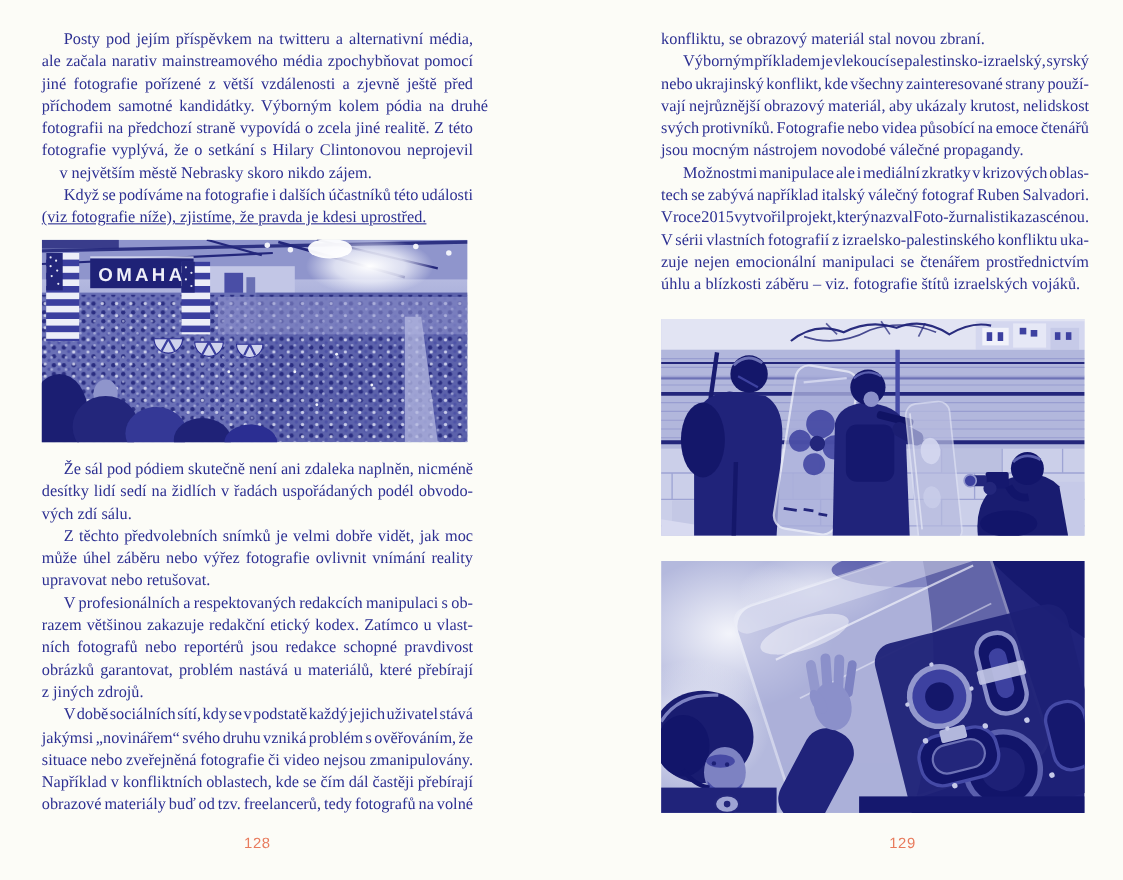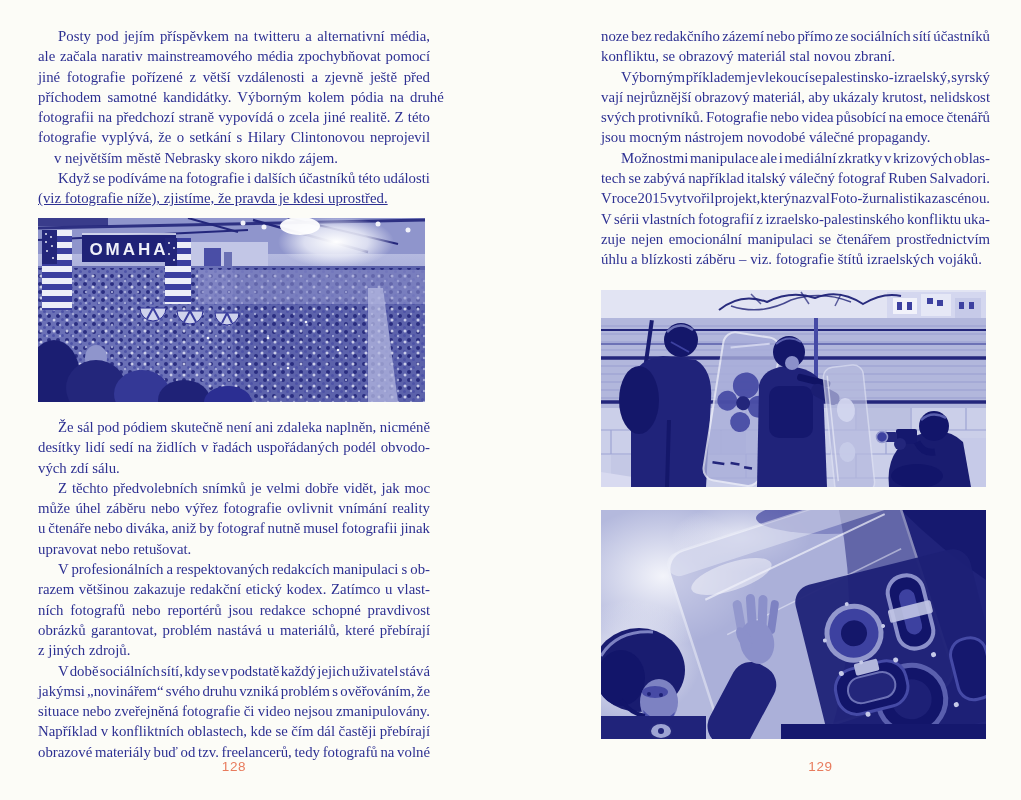--- a/index.html
+++ b/index.html
@@ -156,43 +156,42 @@
         </g>
       </svg>
     </figure>
 
     <div class="tb" id="lb">
         <div class="line ind"><span style="word-spacing: -0.119792px;">Že sál pod pódiem skutečně není ani zdaleka naplněn, nicméně</span></div>
         <div class="line"><span style="word-spacing: 0.774306px;">desítky lidí sedí na židlích v řadách uspořádaných podél obvodo-</span></div>
         <div class="line pl"><span style="word-spacing: 0px; text-align: center;">vých zdí sálu.</span></div>
         <div class="line ind"><span style="word-spacing: 1.15451px;">Z těchto předvolebních snímků je velmi dobře vidět, jak moc</span></div>
         <div class="line"><span style="word-spacing: 1.64648px;">může úhel záběru nebo výřez fotografie ovlivnit vnímání reality</span></div>
-        <div class="line"><span style="word-spacing: -0.779687px;">u čtenáře nebo diváka, aniž by fotograf nutně musel fotografii jinak</span></div>
         <div class="line pl"><span style="word-spacing: 0px;">upravovat nebo retušovat.</span></div>
         <div class="line ind"><span style="word-spacing: -0.645089px;">V profesionálních a respektovaných redakcích manipulaci s ob-</span></div>
         <div class="line"><span style="word-spacing: 0.980469px;">razem většinou zakazuje redakční etický kodex. Zatímco u vlast-</span></div>
         <div class="line"><span style="word-spacing: 2.99554px;">ních fotografů nebo reportérů jsou redakce schopné pravdivost</span></div>
         <div class="line"><span style="word-spacing: 1.70759px;">obrázků garantovat, problém nastává u materiálů, které přebírají</span></div>
         <div class="line pl"><span style="word-spacing: 0px;">z jiných zdrojů.</span></div>
         <div class="line ind"><span style="word-spacing: -2.39347px;">V době sociálních sítí, kdy se v podstatě každý jejich uživatel stává</span></div>
         <div class="line"><span style="word-spacing: -1.49219px;">jakýmsi „novinářem“ svého druhu vzniká problém s ověřováním, že</span></div>
         <div class="line"><span style="word-spacing: -0.328125px;">situace nebo zveřejněná fotografie či video nejsou zmanipulovány.</span></div>
         <div class="line"><span style="word-spacing: -0.182292px;">Například v konfliktních oblastech, kde se čím dál častěji přebírají</span></div>
         <div class="line pl"><span style="word-spacing: -0.996528px;">obrazové materiály buď od tzv. freelancerů, tedy fotografů na volné</span></div>
       </div>
 
     <div class="pagenum" id="pn-l">128</div>
   </section>
 
   <section>
 
     <div class="tb" id="rt">
-        <div class="line"><span style="word-spacing: -1.38021px;">noze bez redakčního zázemí nebo přímo ze sociálních sítí účastníků</span></div>
         <div class="line pl"><span style="word-spacing: 0px;">konfliktu, se obrazový materiál stal novou zbraní.</span></div>
         <div class="line ind"><span style="word-spacing: -3.08594px;">Výborným příkladem je vlekoucí se palestinsko-izraelský, syrský</span></div>
+        <div class="line"><span style="word-spacing: -1.48661px;">nebo ukrajinský konflikt, kde všechny zainteresované strany použí-</span></div>
         <div class="line"><span style="word-spacing: -0.488839px;">vají nejrůznější obrazový materiál, aby ukázaly krutost, nelidskost</span></div>
         <div class="line"><span style="word-spacing: -1.14648px;">svých protivníků. Fotografie nebo videa působící na emoce čtenářů</span></div>
         <div class="line pl"><span style="word-spacing: 0px;">jsou mocným nástrojem novodobé válečné propagandy.</span></div>
         <div class="line ind"><span style="word-spacing: -2.05469px;">Možnostmi manipulace ale i mediální zkratky v krizových oblas-</span></div>
         <div class="line"><span style="word-spacing: -0.939453px;">tech se zabývá například italský válečný fotograf Ruben Salvadori.</span></div>
         <div class="line"><span style="word-spacing: -3.36285px;">V roce 2015 vytvořil projekt, který nazval Foto-žurnalistika za scénou.</span></div>
         <div class="line"><span style="word-spacing: -1.15625px;">V sérii vlastních fotografií z izraelsko-palestinského konfliktu uka-</span></div>
         <div class="line"><span style="word-spacing: 1.83333px;">zuje nejen emocionální manipulaci se čtenářem prostřednictvím</span></div>
         <div class="line pl"><span style="word-spacing: 0px;">úhlu a blízkosti záběru – viz. fotografie štítů izraelských vojáků.</span></div>
       </div>

